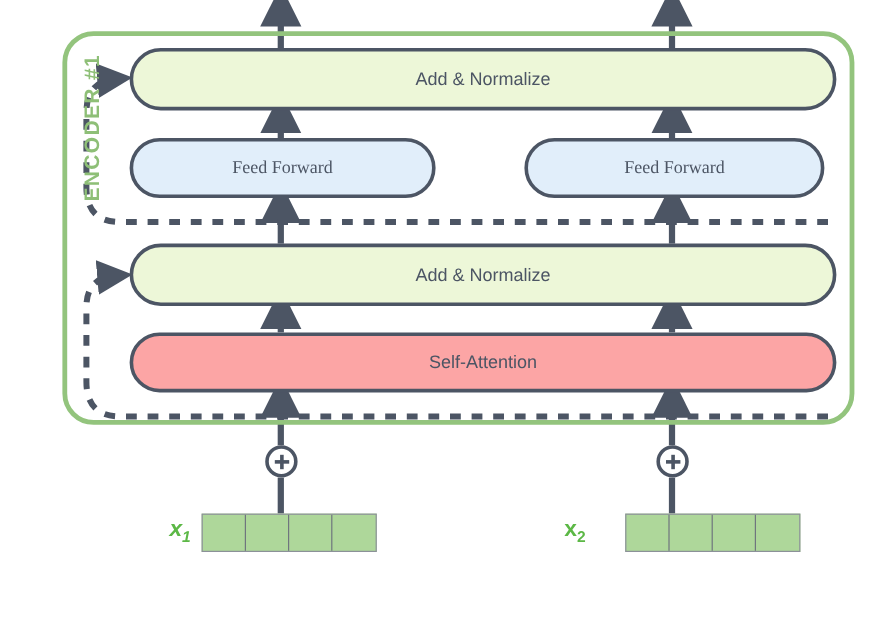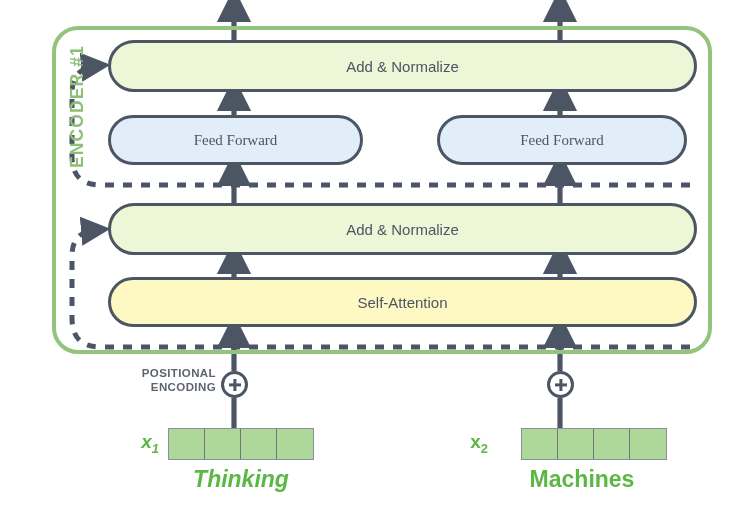--- a/index.html
+++ b/index.html
@@ -62,21 +62,21 @@
     display: flex;
     align-items: center;
     justify-content: center;
     color: #4c5564;
     font-size: 15px;
     font-weight: 400;
     white-space: nowrap;
   }
   .block.addnorm { background: #edf7d8; }
   .block.ffwd    { background: #e1eefa; font-family: Liberation Serif, serif; }
-  .block.attn    { background: #fef9c3; }
+  .block.attn    { background: #fca5a5; }
 
   #addnorm-top {
     left: 108px; top: 40px; width: 589px; height: 52px;
   }
   #ffwd-left {
     left: 108px; top: 115px; width: 255px; height: 50px;
   }
   #ffwd-right {
     left: 437px; top: 115px; width: 250px; height: 50px;
   }
@@ -220,47 +220,41 @@
   <div class="block addnorm" id="addnorm-top">Add &amp; Normalize</div>
 
   <div class="block ffwd" id="ffwd-left">Feed Forward</div>
 
   <div class="block ffwd" id="ffwd-right">Feed Forward</div>
 
   <div class="block addnorm" id="addnorm-bottom">Add &amp; Normalize</div>
 
   <div class="block attn" id="selfattn">Self-Attention</div>
 
-  <div class="pos-caption">
-    <div>POSITIONAL</div>
-    <div>ENCODING</div>
-  </div>
 
   <div class="plus-circle" id="plus-1"></div>
   <div class="plus-circle" id="plus-2"></div>
 
   <div class="embed-group" id="embed-1">
     <div class="embed-var">
       <span>x</span><sub>1</sub>
     </div>
     <div class="embed-cells">
       <div class="embed-cell"></div>
       <div class="embed-cell"></div>
       <div class="embed-cell"></div>
       <div class="embed-cell"></div>
     </div>
-    <div class="embed-word">Thinking</div>
   </div>
 
   <div class="embed-group" id="embed-2">
     <div class="embed-var">
       <span>x</span><sub>2</sub>
     </div>
     <div class="embed-cells">
       <div class="embed-cell"></div>
       <div class="embed-cell"></div>
       <div class="embed-cell"></div>
       <div class="embed-cell"></div>
     </div>
-    <div class="embed-word">Machines</div>
   </div>
 
 </div>
 
 </body></html>

